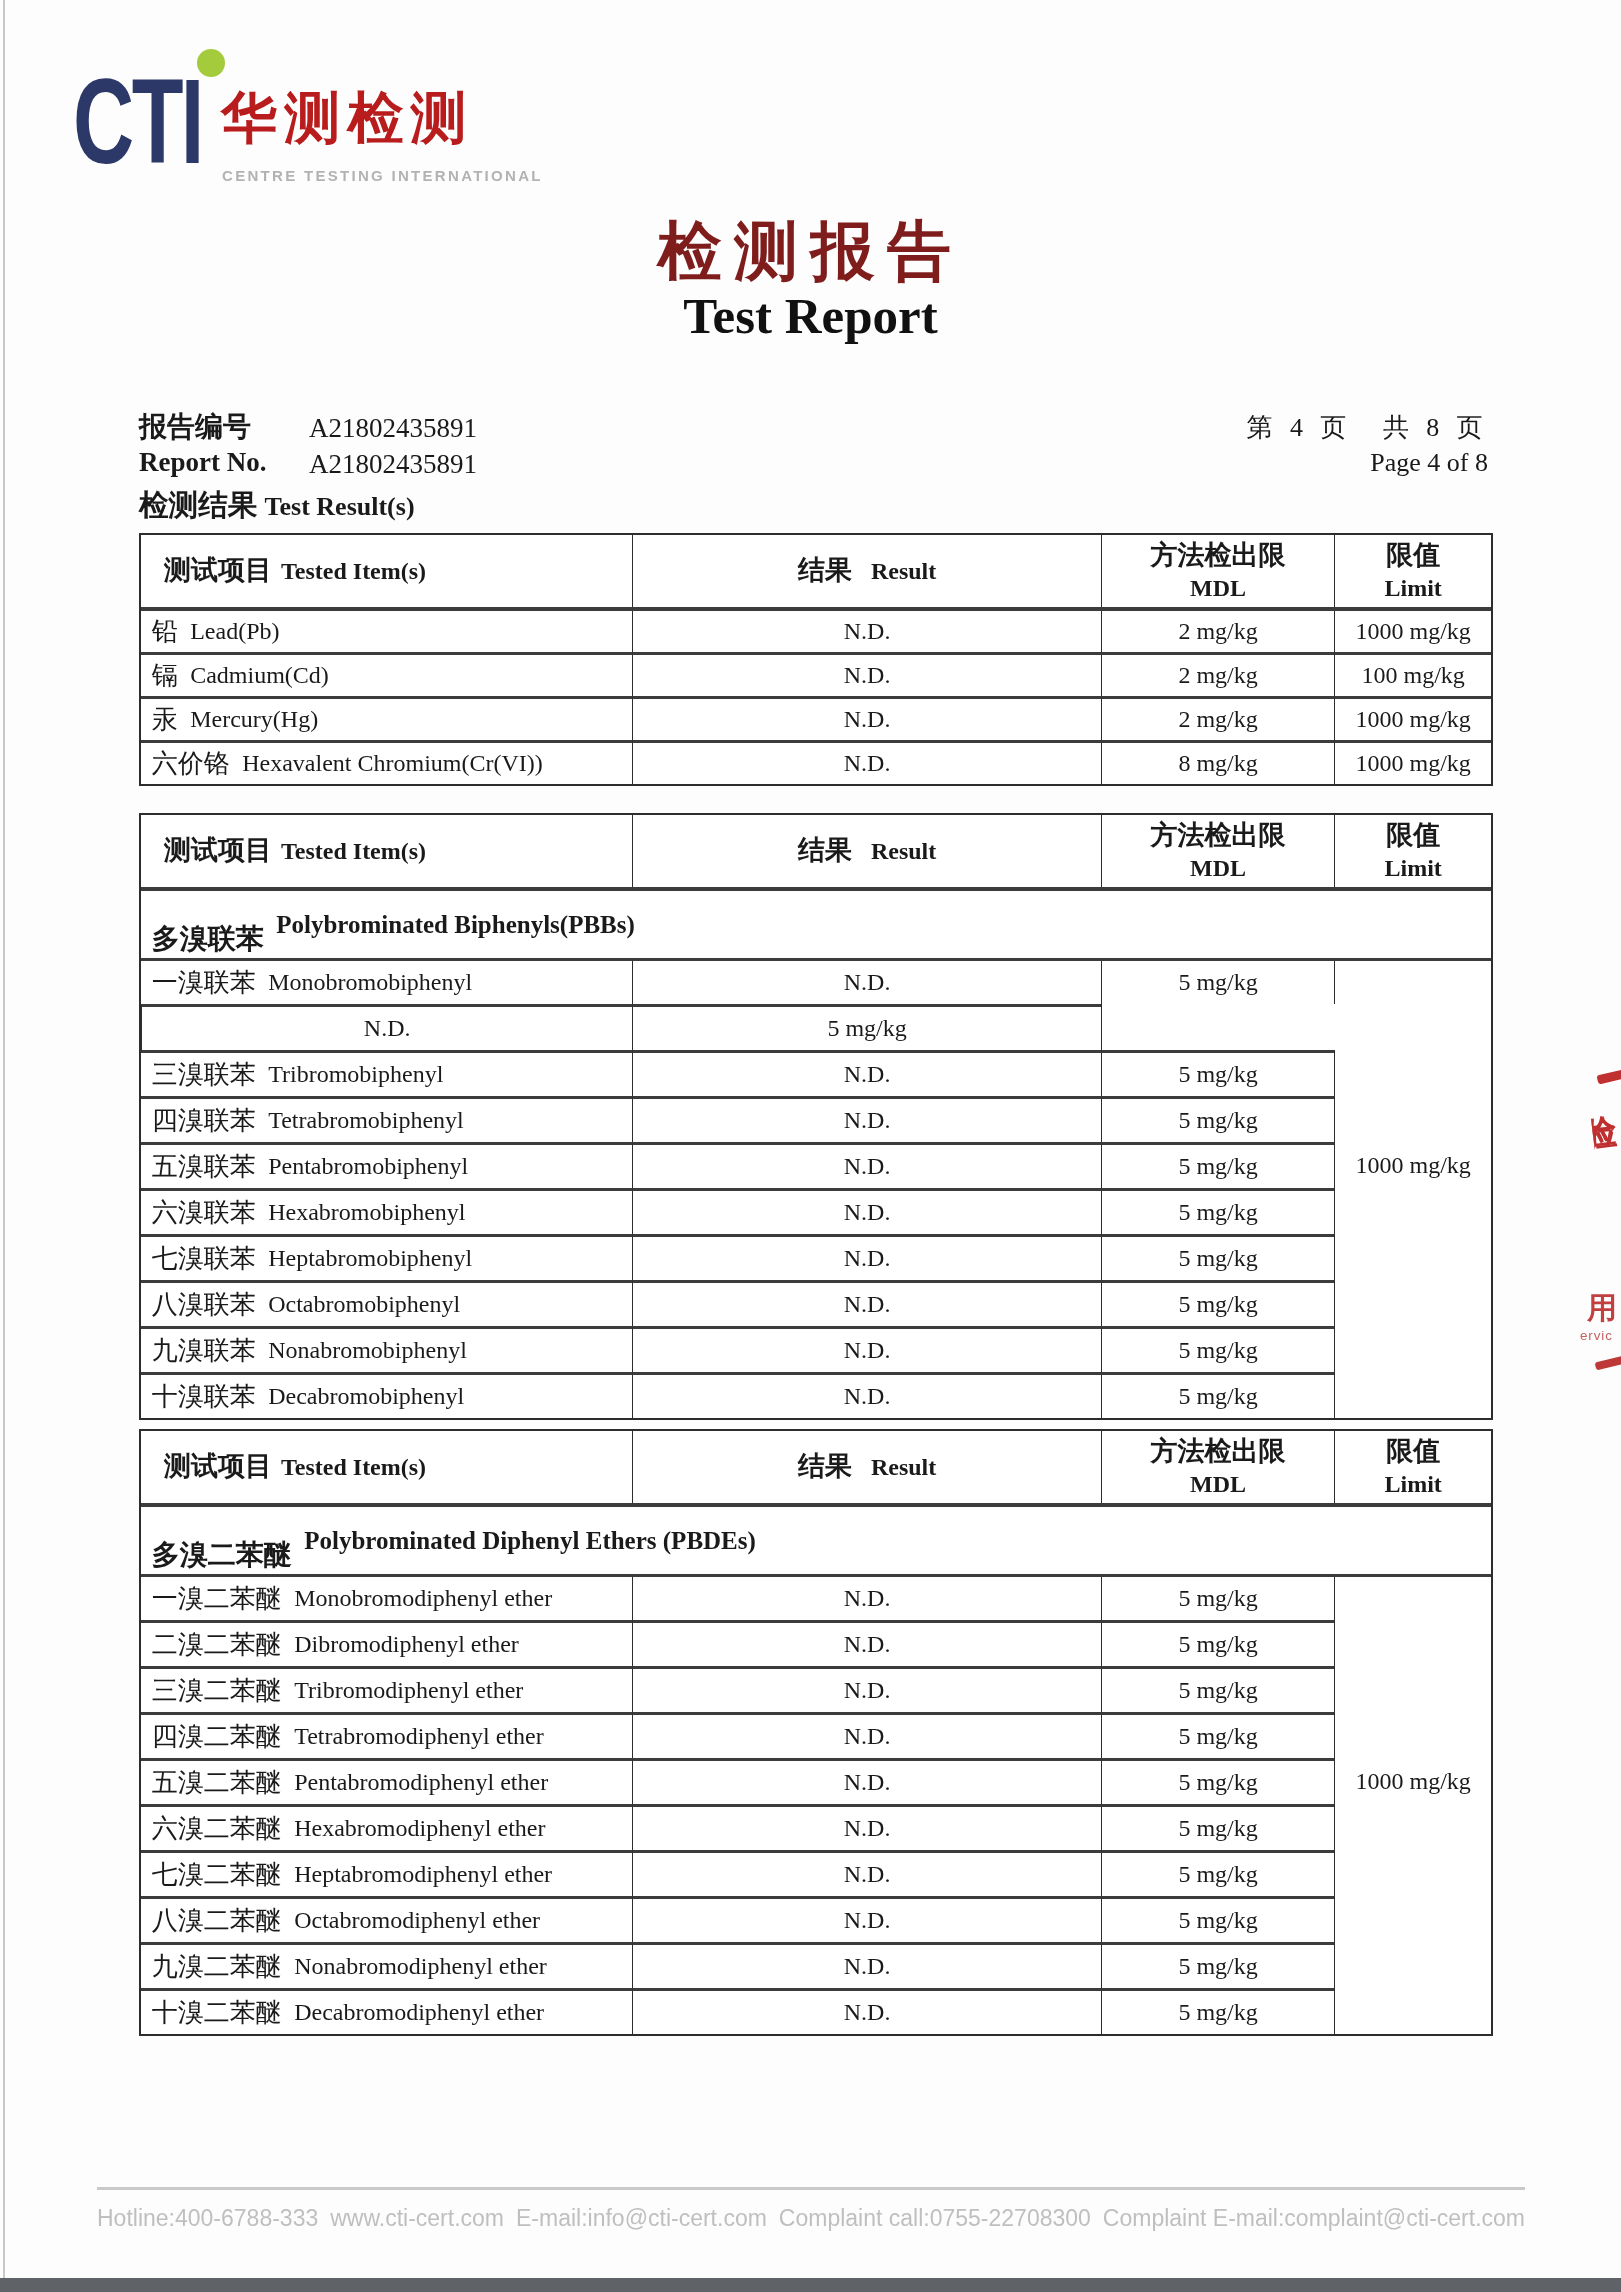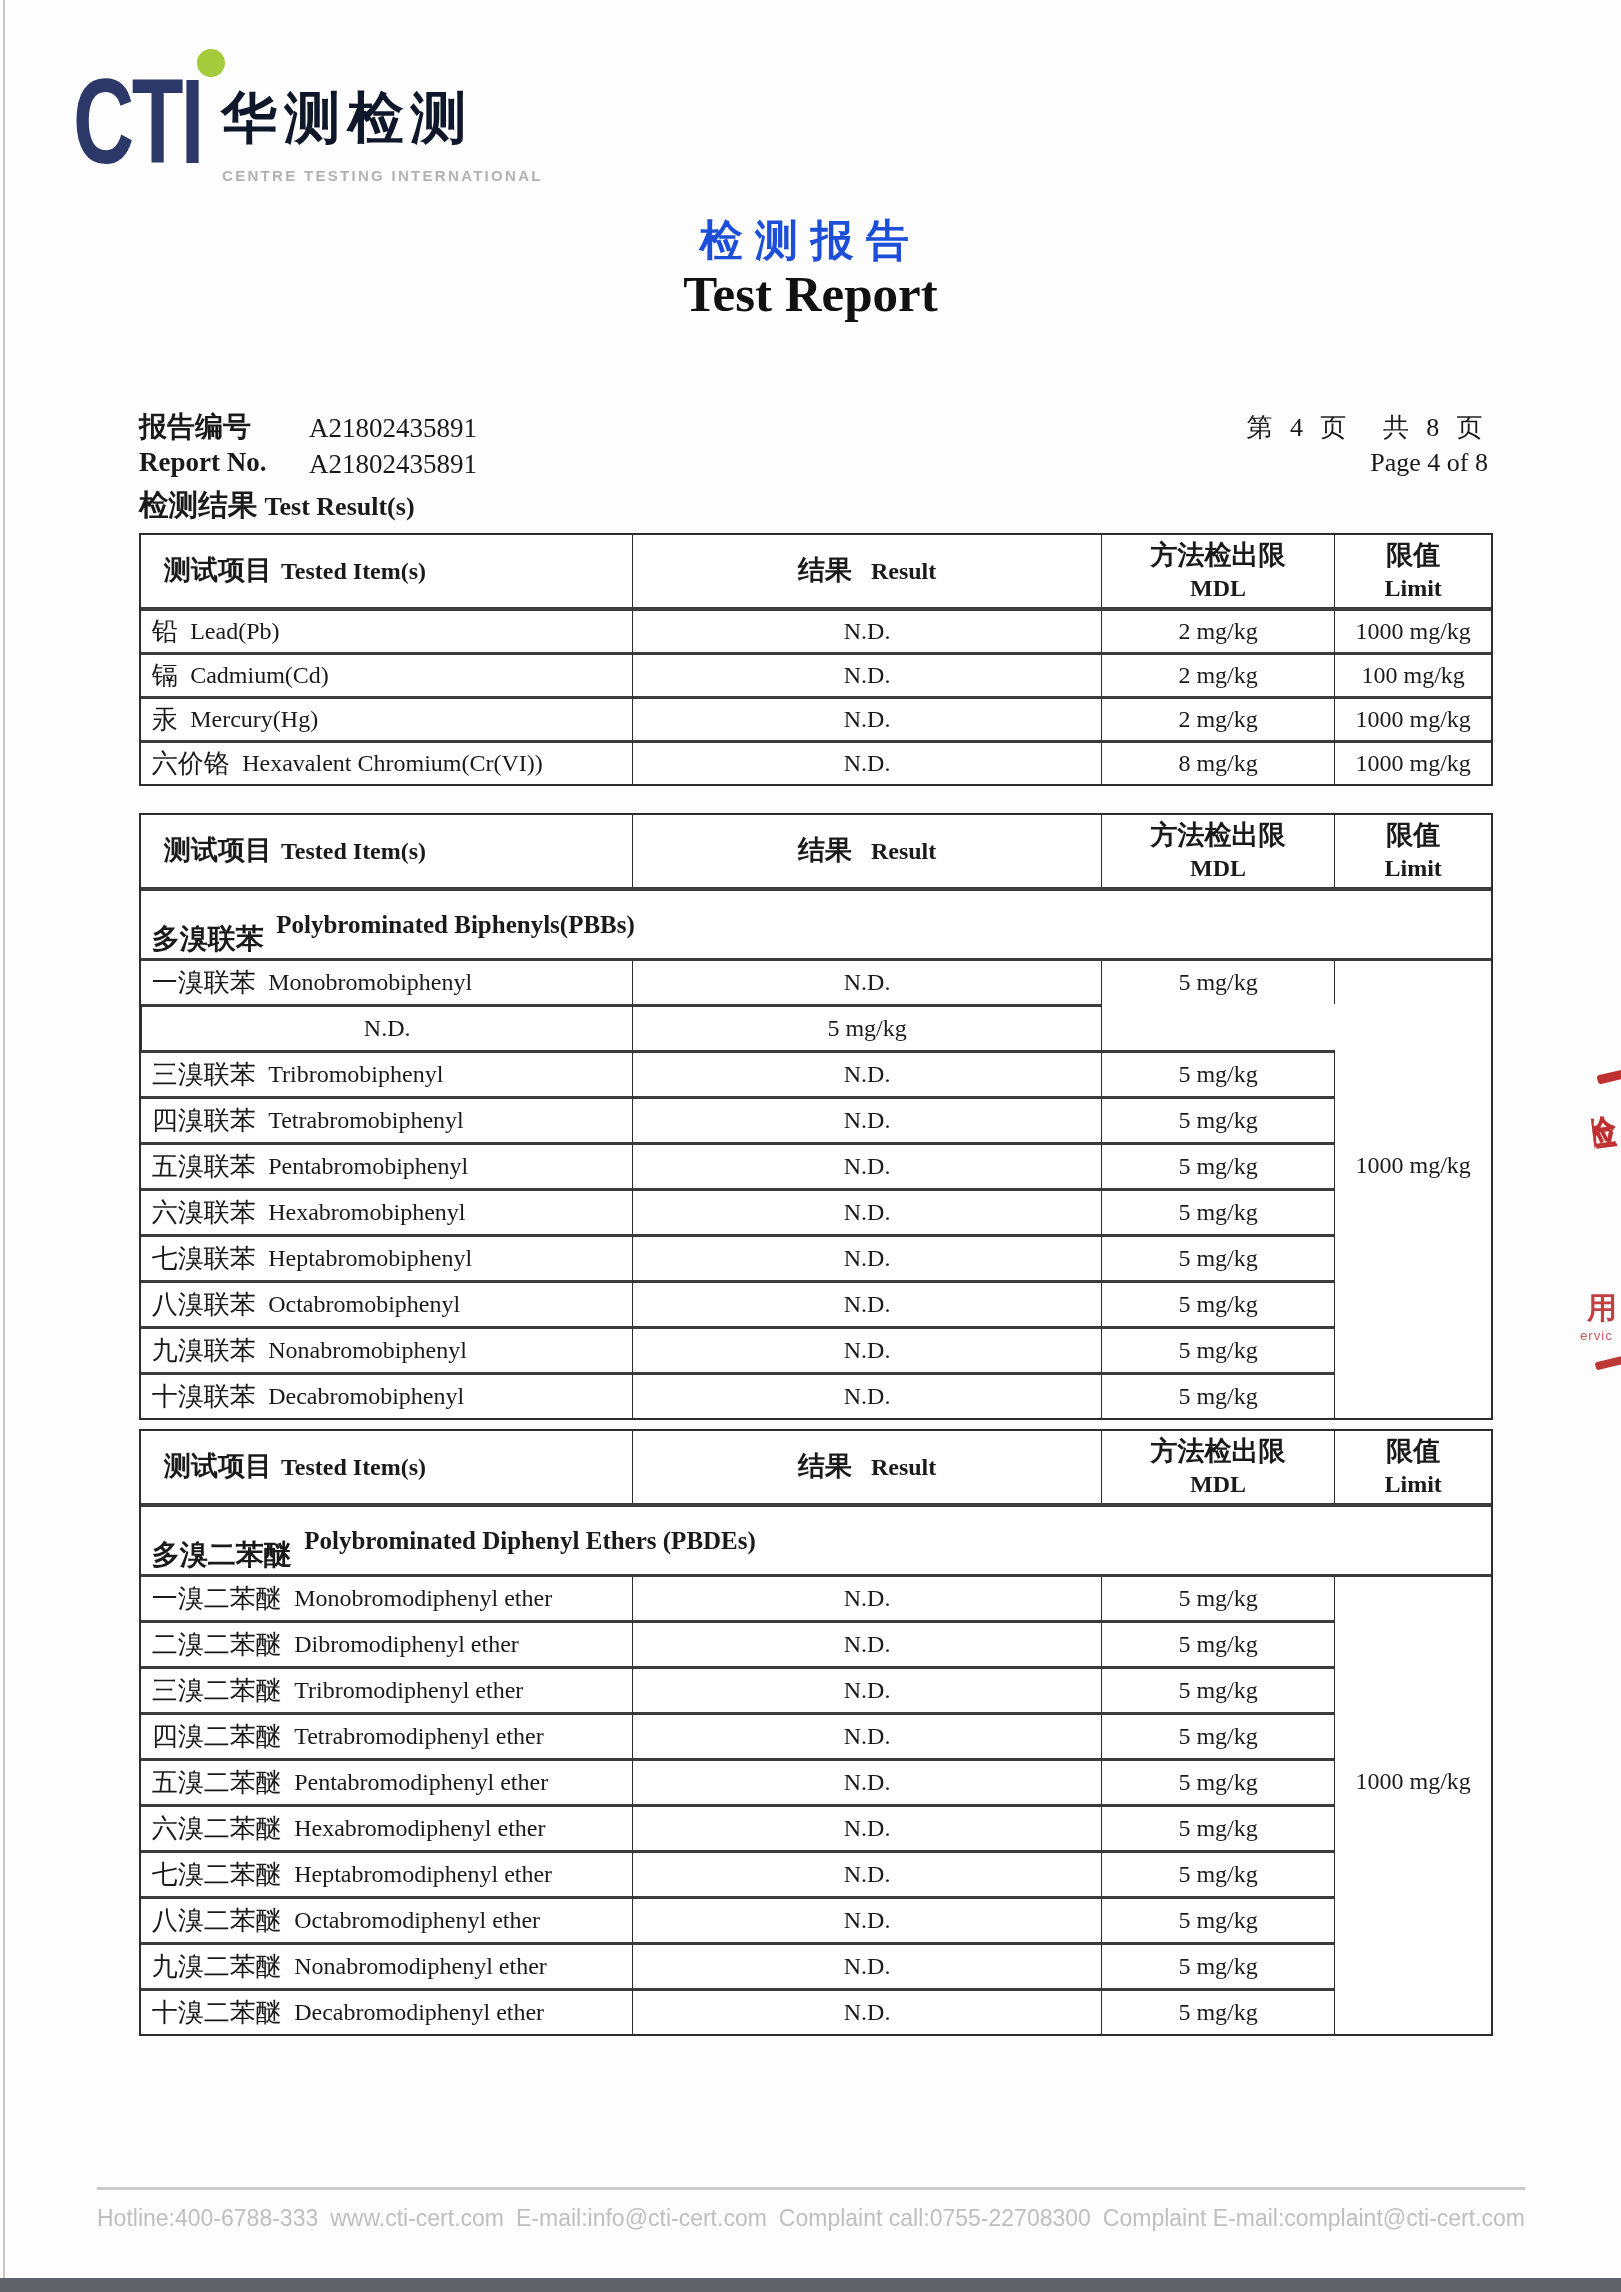--- a/index.html
+++ b/index.html
@@ -15,28 +15,28 @@
   .left-line{position:absolute;left:2.7px;top:0;width:2.7px;height:2278px;background:#c8c8c8;}
   .bottom-bar{position:absolute;left:0;top:2278px;width:100%;height:14.3px;background:#5f6367;}
 
   
   .logo{position:absolute;left:73px;top:36px;width:502px;height:161px;}
   .logo-cti{position:absolute;left:0;top:25px;font-family:"Liberation Sans",sans-serif;
     font-weight:800;font-size:121px;line-height:1;color:#2c3968;
     transform:scaleX(0.70);transform-origin:left top;letter-spacing:-3.6px;}
   .logo-dot{position:absolute;left:124px;top:12.5px;width:28px;height:28px;border-radius:50%;background:#a4cb3c;}
   .logo-cn{position:absolute;left:148px;top:54px;font-family:"Liberation Sans",sans-serif;
-    font-weight:600;font-size:56px;line-height:1;color:#0f172a;letter-spacing:7.2px;white-space:nowrap;}
+    font-weight:600;font-size:56px;line-height:1;color:#b91c1c;letter-spacing:7.2px;white-space:nowrap;}
   .logo-sub{position:absolute;left:149px;top:131px;font-family:"Liberation Sans",sans-serif;
     font-weight:700;font-size:15px;color:#b2b2b2;letter-spacing:2.3px;white-space:nowrap;}
 
   
   .title-block{position:absolute;left:0;top:218px;width:100%;text-align:center;}
-  .title-cn{font-family:"Liberation Sans",sans-serif;font-weight:800;font-size:43px;
-    letter-spacing:12.5px;line-height:1.05;color:#1d4ed8;}
+  .title-cn{font-family:"Liberation Sans",sans-serif;font-weight:800;font-size:64px;
+    letter-spacing:12.5px;line-height:1.05;color:#7f1d1d;}
   .title-en{font-weight:700;font-size:51px;line-height:1.0;margin-top:5.4px;color:#111;}
 
   
   .ri{position:absolute;white-space:nowrap;}
   .ri-no-cn{left:139px;top:408px;font-family:Liberation Serif, serif;font-weight:800;font-size:28px;text-align:center;}
   .ri-num1{left:309px;top:413px;font-size:27px;}
   .ri-page-cn{right:133px;top:410px;font-size:26px;letter-spacing:5.4px;}
   .ri-no-en{left:139px;top:447px;font-weight:700;font-size:27px;}
   .ri-num2{left:309px;top:449px;font-size:27px;}
   .ri-page-en{right:133px;top:448px;font-size:26px;}

